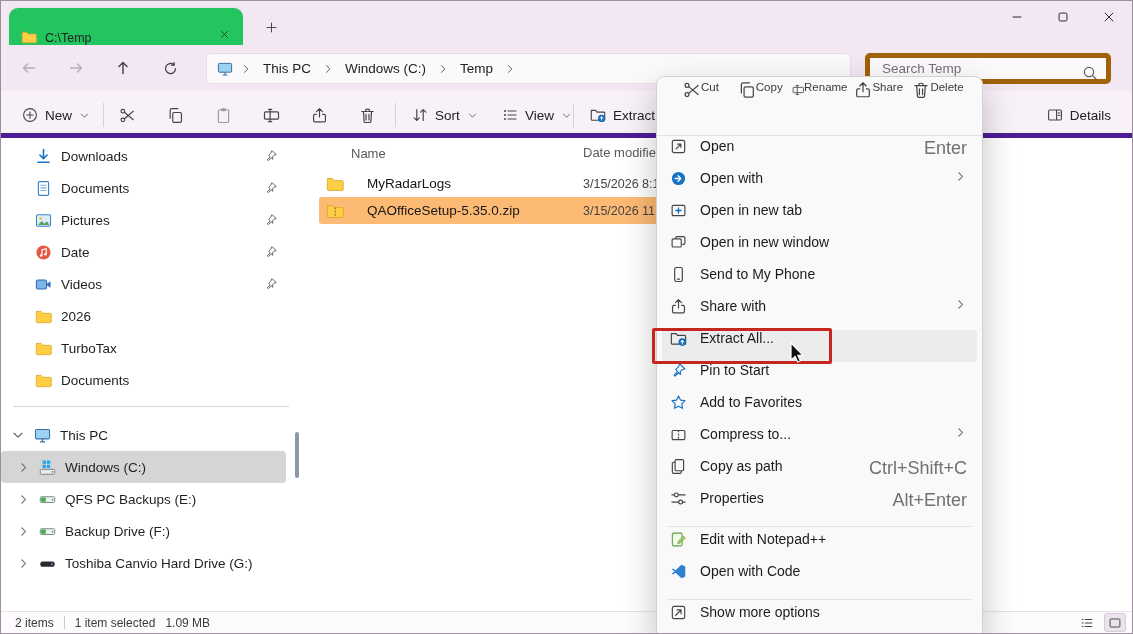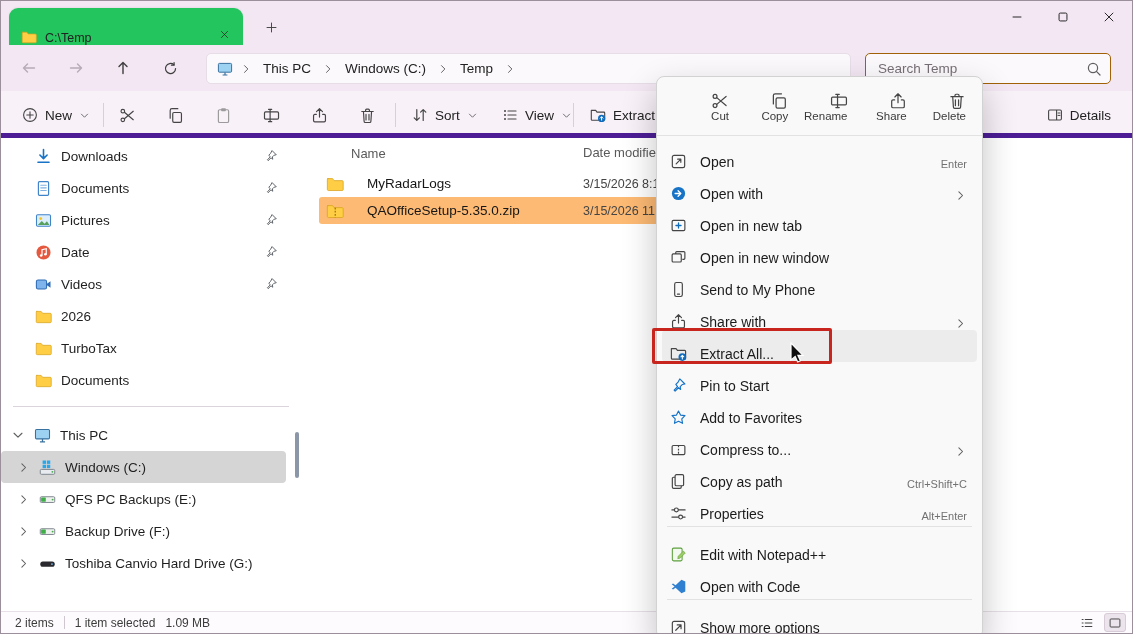--- a/index.html
+++ b/index.html
@@ -16,21 +16,21 @@
   .tabclose{width:22px;height:22px;border-radius:4px;display:flex;align-items:center;justify-content:center}
   .newtabbtn{position:absolute;top:14px;left:258px;width:24px;height:24px;display:flex;align-items:center;justify-content:center;border-radius:4px}
   .wctl{position:absolute;top:0;height:31px;width:46px;display:flex;align-items:center;justify-content:center}
   .wmin{right:92px}.wmax{right:46px}.wclose{right:0}
 
   .navrow{position:absolute;top:44px;left:0;right:0;height:46px}
   .navbtn{position:absolute;top:7px;width:34px;height:32px;display:flex;align-items:center;justify-content:center;border-radius:5px;color:#3e3e3e}
   .navbtn.dis{color:#b6abb6}
   .addr{position:absolute;top:8px;left:205px;width:645px;height:31px;background:#fcf9fc;border:1px solid #e6dde6;border-radius:5px;display:flex;align-items:center;padding:0 10px;gap:7px;font-size:13.5px;color:#222}
   .crumb{padding:2px 4px;border-radius:3px;white-space:nowrap}
-  .searchbox{position:absolute;top:8px;left:864px;width:246px;height:31px;background:#fcf9fc;border:1px solid #a16207;border-radius:5px}
+  .searchbox{position:absolute;top:8px;left:864px;width:246px;height:31px;background:#fcf9fc;border:5px solid #a16207;border-radius:5px}
   .searchbox input{width:100%;height:100%;border:none;background:transparent;outline:none;padding:0 30px 0 12px;font-family:inherit;font-size:13.5px;color:#333}
   .searchbox input::placeholder{color:#767076}
   .searchbox .sic{position:absolute;right:8px;top:7px}
 
   .tbtn{position:absolute;top:8px;height:32px;display:flex;align-items:center;gap:7px;padding:0 9px;border-radius:5px;font-size:13.5px;color:#222}
   .tdiv{position:absolute;top:12px;width:1px;height:24px;background:#d8cfd8}
   .iconbtn{position:absolute;top:8px;width:40px;height:32px;display:flex;align-items:center;justify-content:center;border-radius:5px}
 
   
   .sidebar{position:absolute;left:0;top:137px;width:300px;bottom:22px;background:#fff;padding-top:2px;overflow:hidden}
@@ -56,27 +56,27 @@
   
   .statusbar{position:absolute;left:0;right:0;bottom:0;height:22px;background:#fdfbfd;border-top:1px solid #e8e0e8;display:flex;align-items:center;font-size:12px;color:#3c3c3c;padding-left:14px;gap:10px}
   .sbdiv{width:1px;height:13px;background:#cfc7cf}
   .sbviews{position:absolute;right:6px;top:1px;display:flex;gap:6px}
   .sbviews .vb{width:22px;height:19px;display:flex;align-items:center;justify-content:center;border-radius:3px}
   .vb.on{background:#ece4ec;border:1px solid #d6cbd6}
 
   
   .cmenu{position:absolute;left:655px;top:75px;width:327px;height:563px;background:#f9f9f9;border:1px solid #d2d2d2;border-radius:8px;box-shadow:0 14px 34px rgba(0,0,0,.24);z-index:50;overflow:hidden}
   .qbar{height:58px;display:flex;justify-content:space-between;align-items:center;padding:2px 16px 0}
-  .qact{width:56px;height:52px;display:flex;flex-direction:column;align-items:flex-end;justify-content:center;border-radius:5px}
+  .qact{width:56px;height:52px;display:flex;align-items:flex-start;justify-content:center;border-radius:5px}
   .qact span{font-size:11.5px;color:#3a3a3a}
   .msep{height:1px;background:#e2e2e2;margin:0 0 2px}
   .msep2{height:1px;background:#e2e2e2;margin:4px 10px}
-  .mitem{display:flex;align-items:flex-end;height:32px;margin:0 5px;padding:0 10px 0 8px;border-radius:4px;gap:13px}
+  .mitem{display:flex;align-items:flex-start;height:32px;margin:0 5px;padding:0 10px 0 8px;border-radius:4px;gap:13px}
   .mitem .mlab{font-size:14px;color:#1b1b1b;white-space:nowrap}
-  .mitem .mshort{margin-left:auto;font-size:11px;color:#717171}
+  .mitem .mshort{margin-left:auto;font-size:18px;color:#717171}
   .mitem .mchev{margin-left:auto}
   .mitem.hl{background:#ececec}
 
   
   .redbox{position:absolute;left:651px;top:327px;width:180px;height:36px;border:3px solid #c9251f;z-index:80;border-radius:2px}
   .cursor{position:absolute;left:788px;top:341px;z-index:90}
 
   svg.ic{display:block}
 </style>
 </head>

